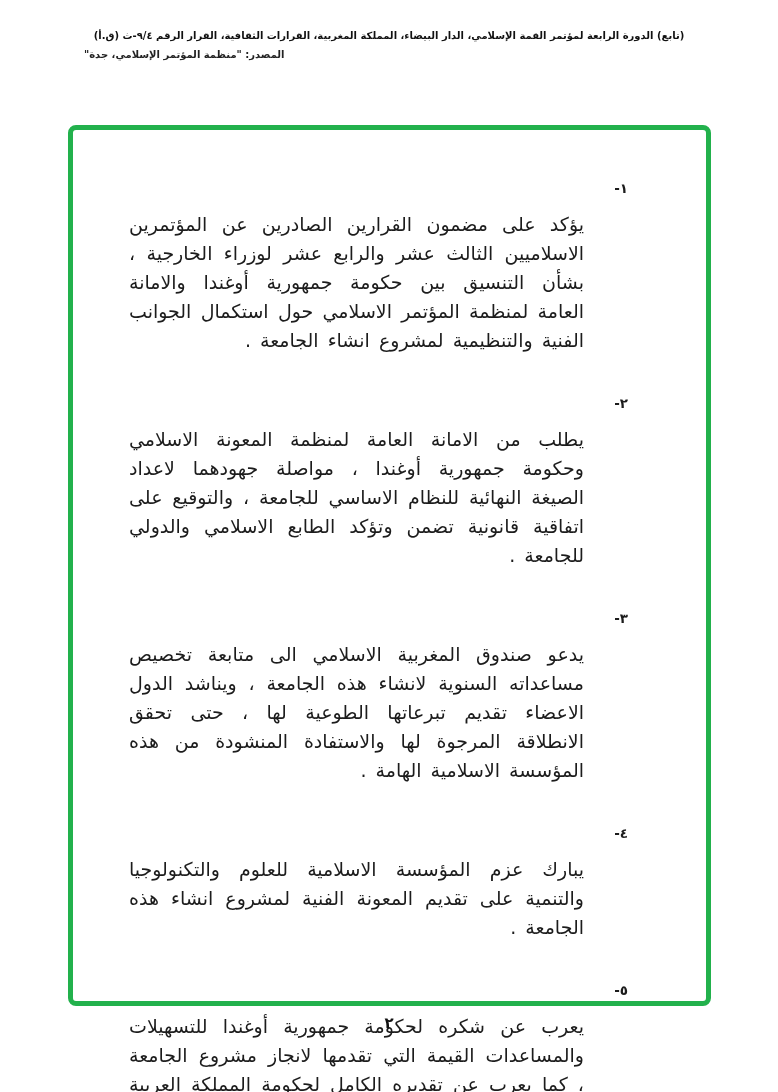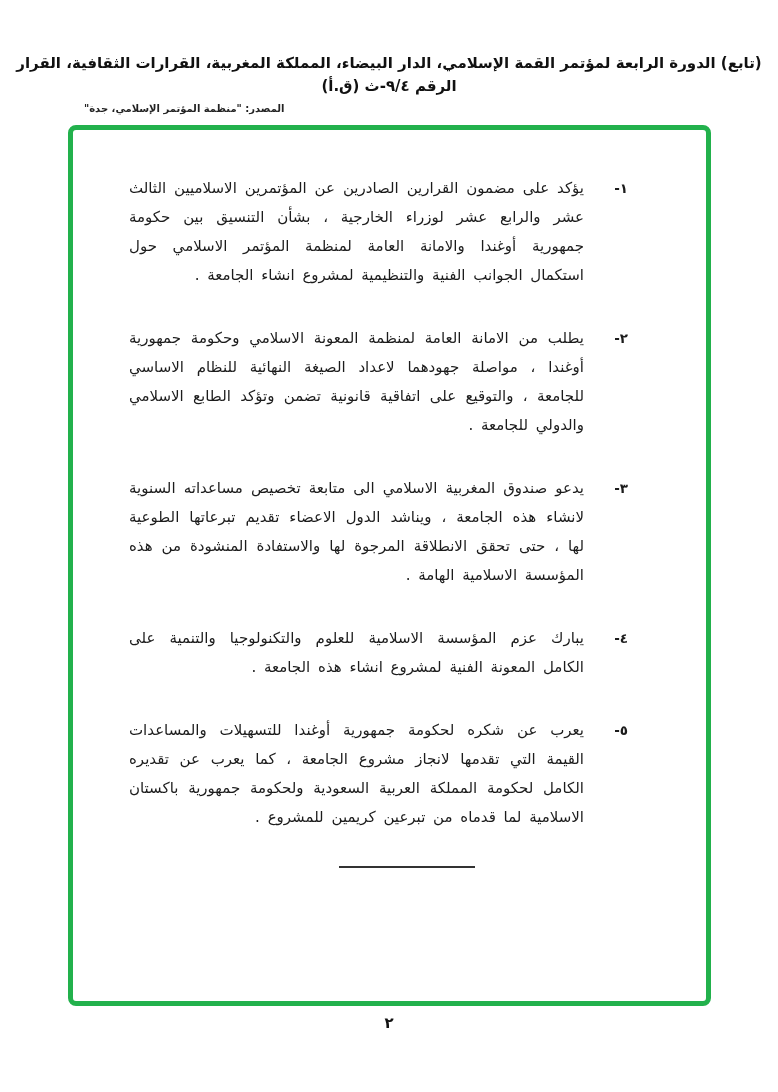--- a/index.html
+++ b/index.html
@@ -13,26 +13,26 @@
   .page {
     position: relative;
     width: 778px;
     height: 1092px;
     background: #ffffff;
     overflow: hidden;
   }
 
   
   .doc-header {
-    padding-top: 52px;
+    padding-top: 28px;
     text-align: center;
     direction: rtl;
     color: #111111;
     font-weight: bold;
-    font-size: 15px;
+    font-size: 10px;
     line-height: 1.5;
   }
 
   .source-line {
     direction: rtl;
     text-align: left;
     margin: 6px 0 0 84px;
     font-size: 10px;
     font-weight: bold;
     color: #222222;
@@ -62,26 +62,27 @@
   .para-number {
     flex: 0 0 44px;
     font-size: 13.5px;
     font-weight: bold;
     line-height: 29px;
     letter-spacing: 1px;
   }
 
   .para-text {
     flex: 1;
-    font-size: 15px;
+    font-size: 19px;
     line-height: 29px;
     text-align: justify;
     word-spacing: 3px;
     letter-spacing: 0.3px;
     color: #1c1c1c;
+    margin-top: 36px;
   }
 
   .divider {
     width: 136px;
     height: 2px;
     background: #333333;
     margin: 18px auto 0 auto;
     transform: translateX(28px); 
   }
 
@@ -118,21 +119,21 @@
       <span class="para-text">يطلب من الامانة العامة لمنظمة المعونة الاسلامي وحكومة جمهورية أوغندا ، مواصلة جهودهما لاعداد الصيغة النهائية للنظام الاساسي للجامعة ، والتوقيع على اتفاقية قانونية تضمن وتؤكد الطابع الاسلامي والدولي للجامعة .</span>
     </div>
 
     <div class="para">
       <span class="para-number">٣-</span>
       <span class="para-text">يدعو صندوق المغربية الاسلامي الى متابعة تخصيص مساعداته السنوية لانشاء هذه الجامعة ، ويناشد الدول الاعضاء تقديم تبرعاتها الطوعية لها ، حتى تحقق الانطلاقة المرجوة لها والاستفادة المنشودة من هذه المؤسسة الاسلامية الهامة .</span>
     </div>
 
     <div class="para">
       <span class="para-number">٤-</span>
-      <span class="para-text">يبارك عزم المؤسسة الاسلامية للعلوم والتكنولوجيا والتنمية على الكامل المعونة الفنية لمشروع انشاء هذه الجامعة .</span>
+      <span class="para-text">يبارك عزم المؤسسة الاسلامية للعلوم والتكنولوجيا والتنمية على تقديم المعونة الفنية لمشروع انشاء هذه الجامعة .</span>
     </div>
 
     <div class="para">
       <span class="para-number">٥-</span>
       <span class="para-text">يعرب عن شكره لحكومة جمهورية أوغندا للتسهيلات والمساعدات القيمة التي تقدمها لانجاز مشروع الجامعة ، كما يعرب عن تقديره الكامل لحكومة المملكة العربية السعودية ولحكومة جمهورية باكستان الاسلامية لما قدماه من تبرعين كريمين للمشروع .</span>
     </div>
 
     <div class="divider"></div>
 
   </div>

